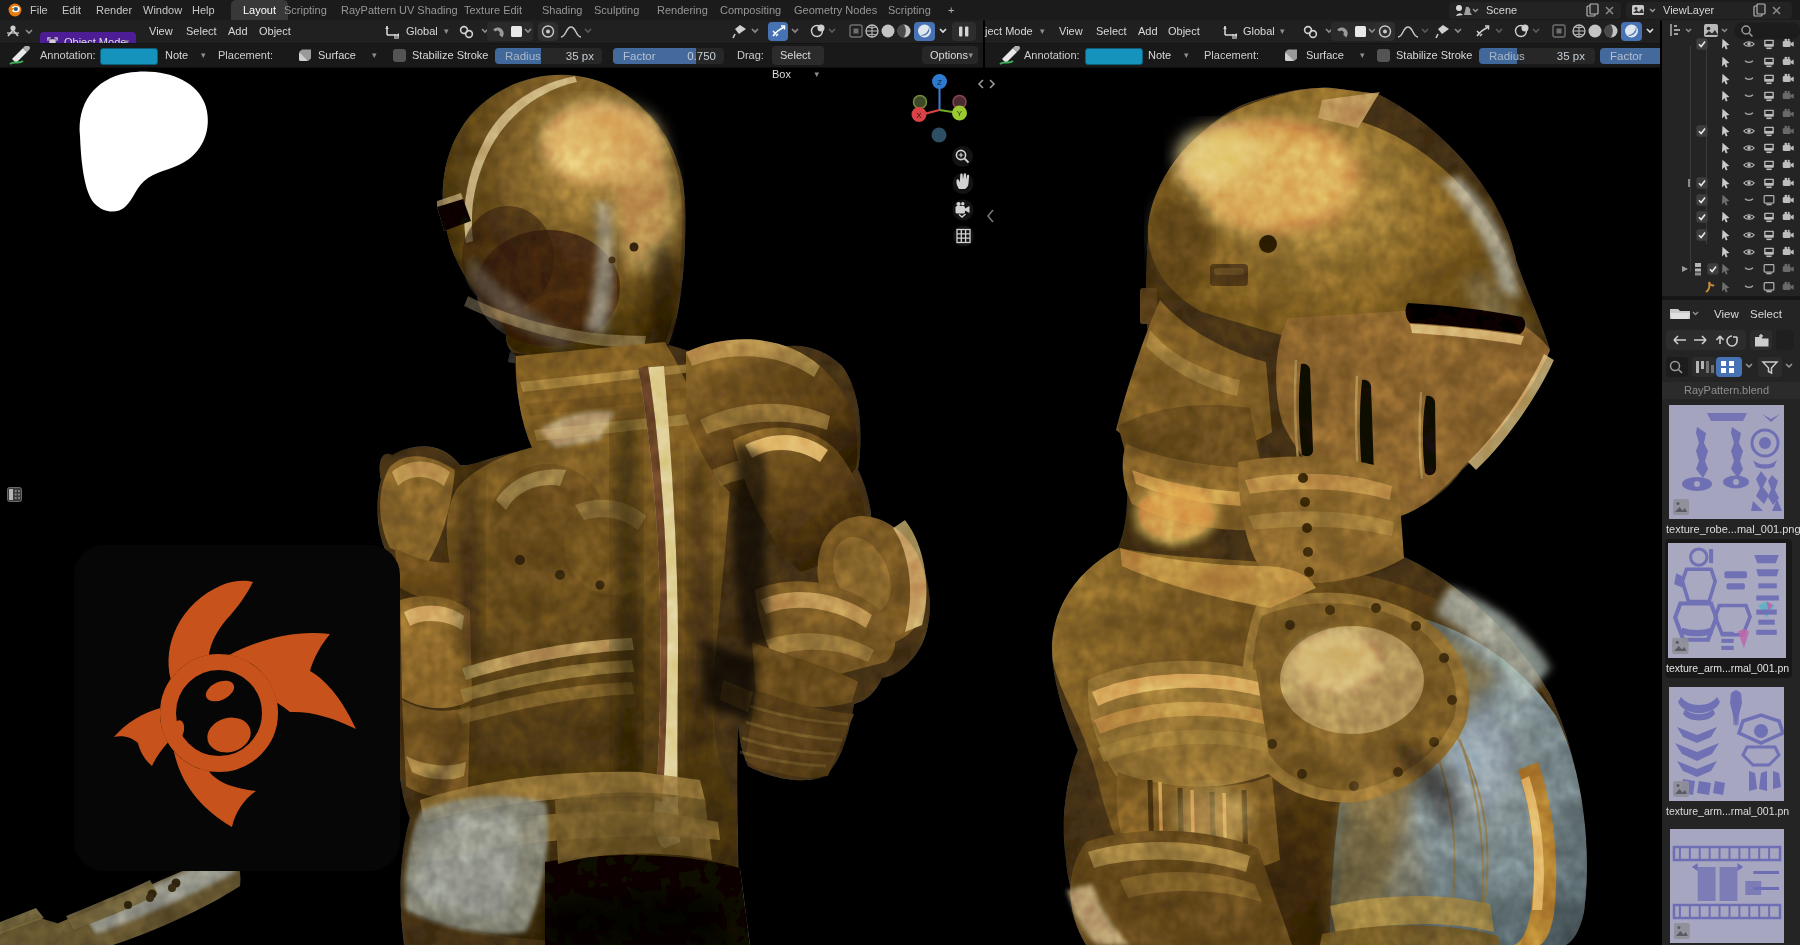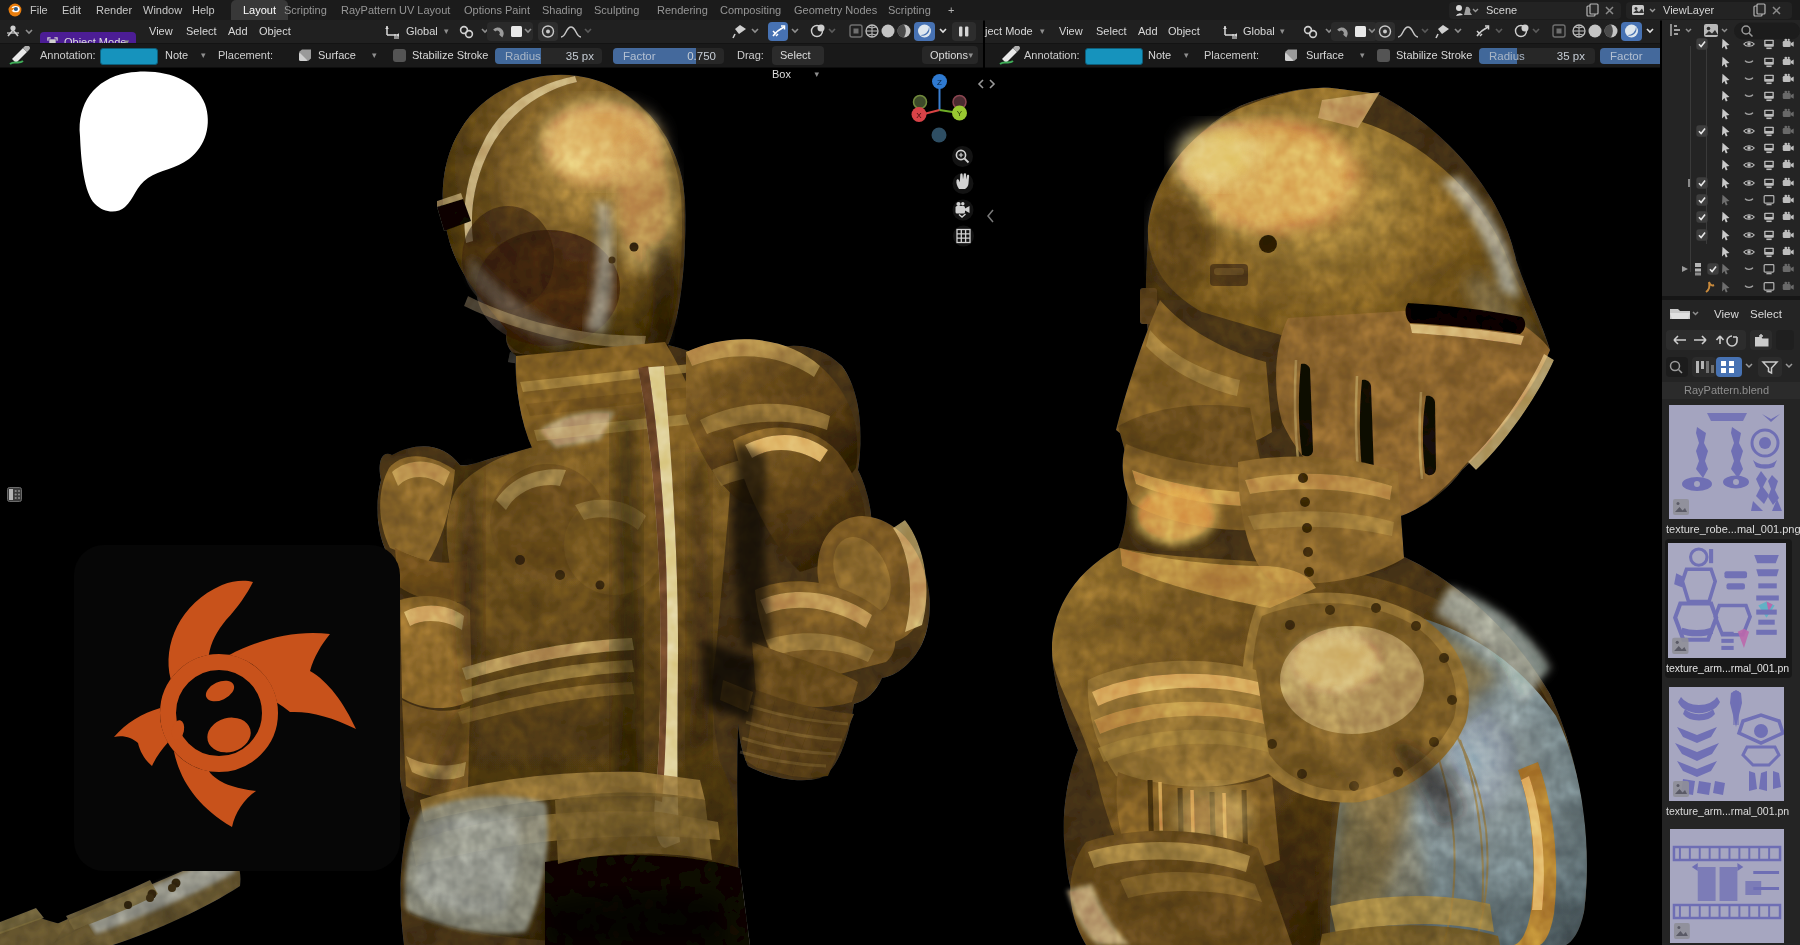--- a/index.html
+++ b/index.html
@@ -383,22 +383,22 @@
     <path d="M1 7 L8 5.6 L5.2 8.6 Z" fill="#e87d0d"></path>
   </svg>
   <span class="menu" style="left:30px">File</span>
   <span class="menu" style="left:62px">Edit</span>
   <span class="menu" style="left:96px">Render</span>
   <span class="menu" style="left:143px">Window</span>
   <span class="menu" style="left:192px">Help</span>
   <span class="tab tabactive" style="left:231px">Layout</span>
   <span class="tab" style="left:284px">Scripting</span>
   <span class="tab" style="left:341px">RayPattern</span>
-  <span class="tab" style="left:399px">UV Layout</span>
-  <span class="tab" style="left:464px">Options Paint</span>
+  <span class="tab" style="left:399px">UV Shading</span>
+  <span class="tab" style="left:464px">Texture Edit</span>
   <span class="tab" style="left:542px">Shading</span>
   <span class="tab" style="left:594px">Sculpting</span>
   <span class="tab" style="left:657px">Rendering</span>
   <span class="tab" style="left:720px">Compositing</span>
   <span class="tab" style="left:794px">Geometry Nodes</span>
   <span class="tab" style="left:888px">Scripting</span>
   <span class="tab" style="left:948px;color:#b5b5b5">+</span>
   <div class="abs" style="left:1449px;top:2px;width:172px;height:17px;background:#232323;border-radius:4px"></div>
   <svg class="abs" width="26" height="15" viewBox="0 0 26 15" style="left:1453px;top:3px">
     <circle cx="6" cy="5" r="3" fill="#d8d8d8"></circle>

